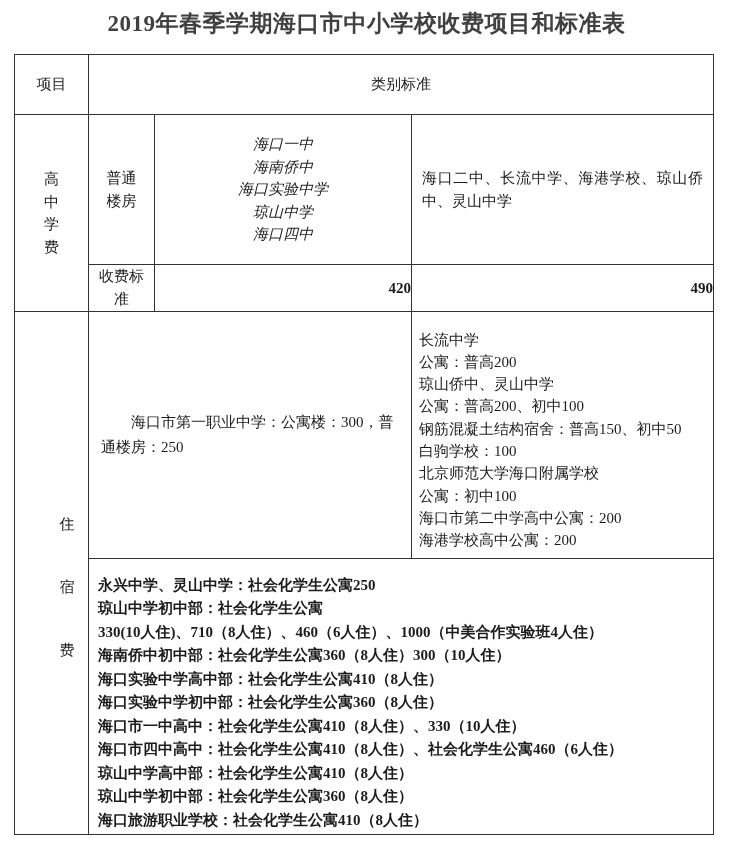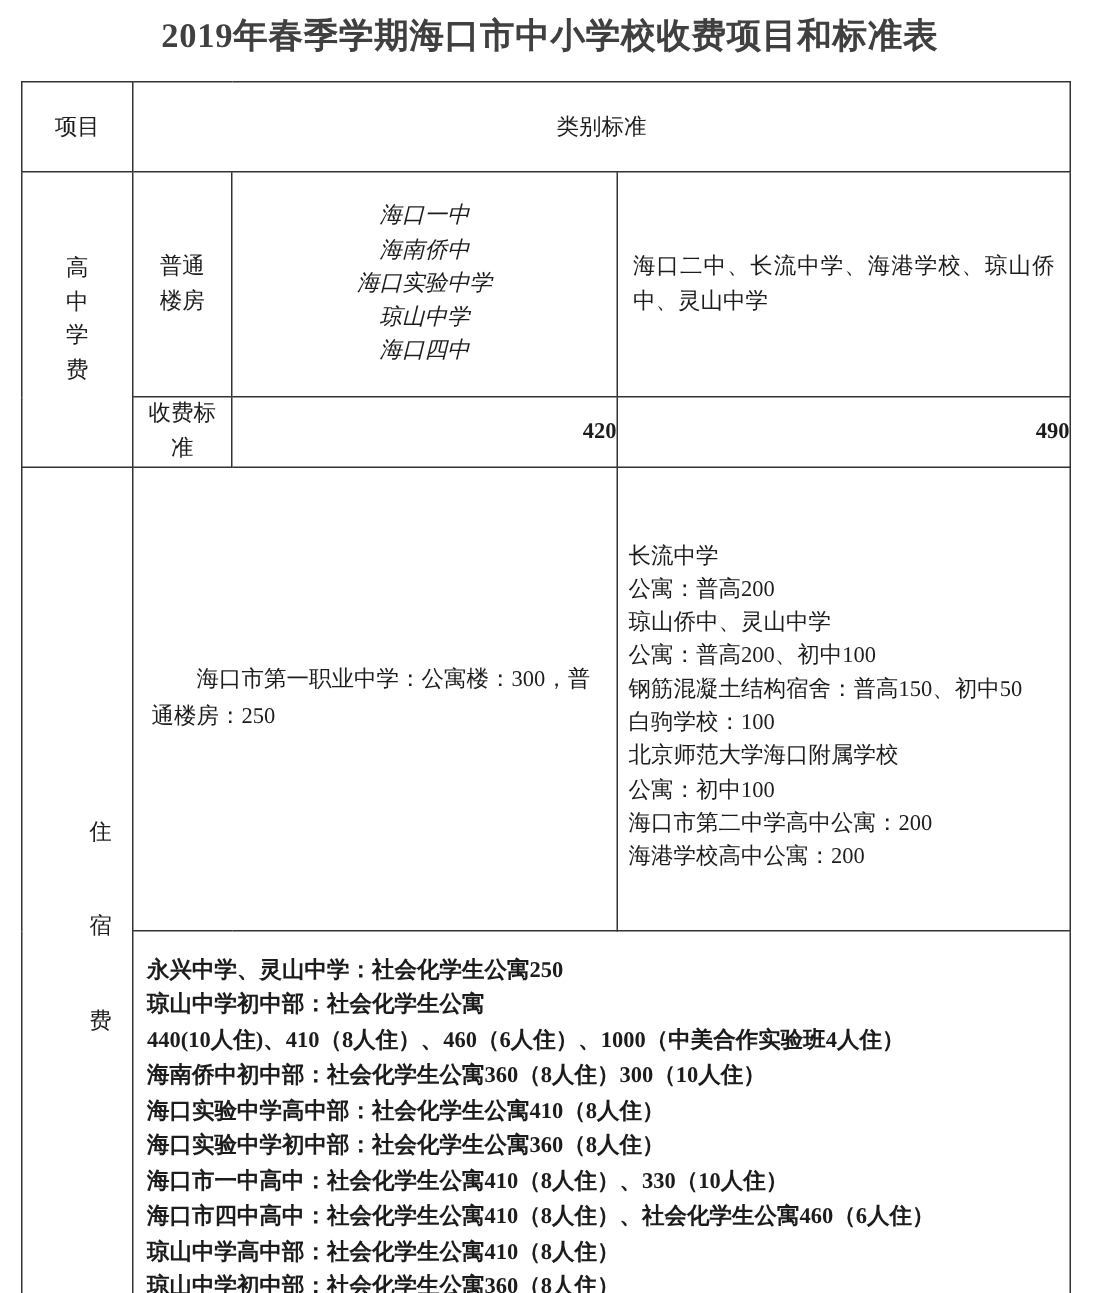--- a/index.html
+++ b/index.html
@@ -35,21 +35,21 @@
   .fee-table td {
     border: 1.5px solid #333;
     font-size: 15px;
     vertical-align: middle;
     overflow: hidden;
   }
 
   .r-header td { height: 60px; }
   .r-schools td { height: 150px; }
   .r-fees td { height: 46px; }
-  .r-acc1 td { height: 309px; }
+  .r-acc1 td { height: 247px; }
   .r-acc2 td { height: 276px; }
 
   .c-center { text-align: center; margin-left: 48px; }
 
   
   .vert { text-align: center; }
   .vert .vtext {
     display: inline-block;
     width: 16px;
     word-break: break-all;
@@ -161,21 +161,21 @@
             <div>公寓：初中100</div>
             <div>海口市第二中学高中公寓：200</div>
             <div>海港学校高中公寓：200</div>
           </td>
     </tr>
 
     <tr class="r-acc2">
       <td class="acc-bottom" colspan="3">
             <div>永兴中学、灵山中学：社会化学生公寓250</div>
             <div>琼山中学初中部：社会化学生公寓</div>
-            <div>440(10人住)、410（8人住）、460（6人住）、1000（中美合作实验班4人住）</div>
+            <div>330(10人住)、710（8人住）、460（6人住）、1000（中美合作实验班4人住）</div>
             <div>海南侨中初中部：社会化学生公寓360（8人住）300（10人住）</div>
             <div>海口实验中学高中部：社会化学生公寓410（8人住）</div>
             <div>海口实验中学初中部：社会化学生公寓360（8人住）</div>
             <div>海口市一中高中：社会化学生公寓410（8人住）、330（10人住）</div>
             <div>海口市四中高中：社会化学生公寓410（8人住）、社会化学生公寓460（6人住）</div>
             <div>琼山中学高中部：社会化学生公寓410（8人住）</div>
             <div>琼山中学初中部：社会化学生公寓360（8人住）</div>
             <div>海口旅游职业学校：社会化学生公寓410（8人住）</div>
           </td>
     </tr>

